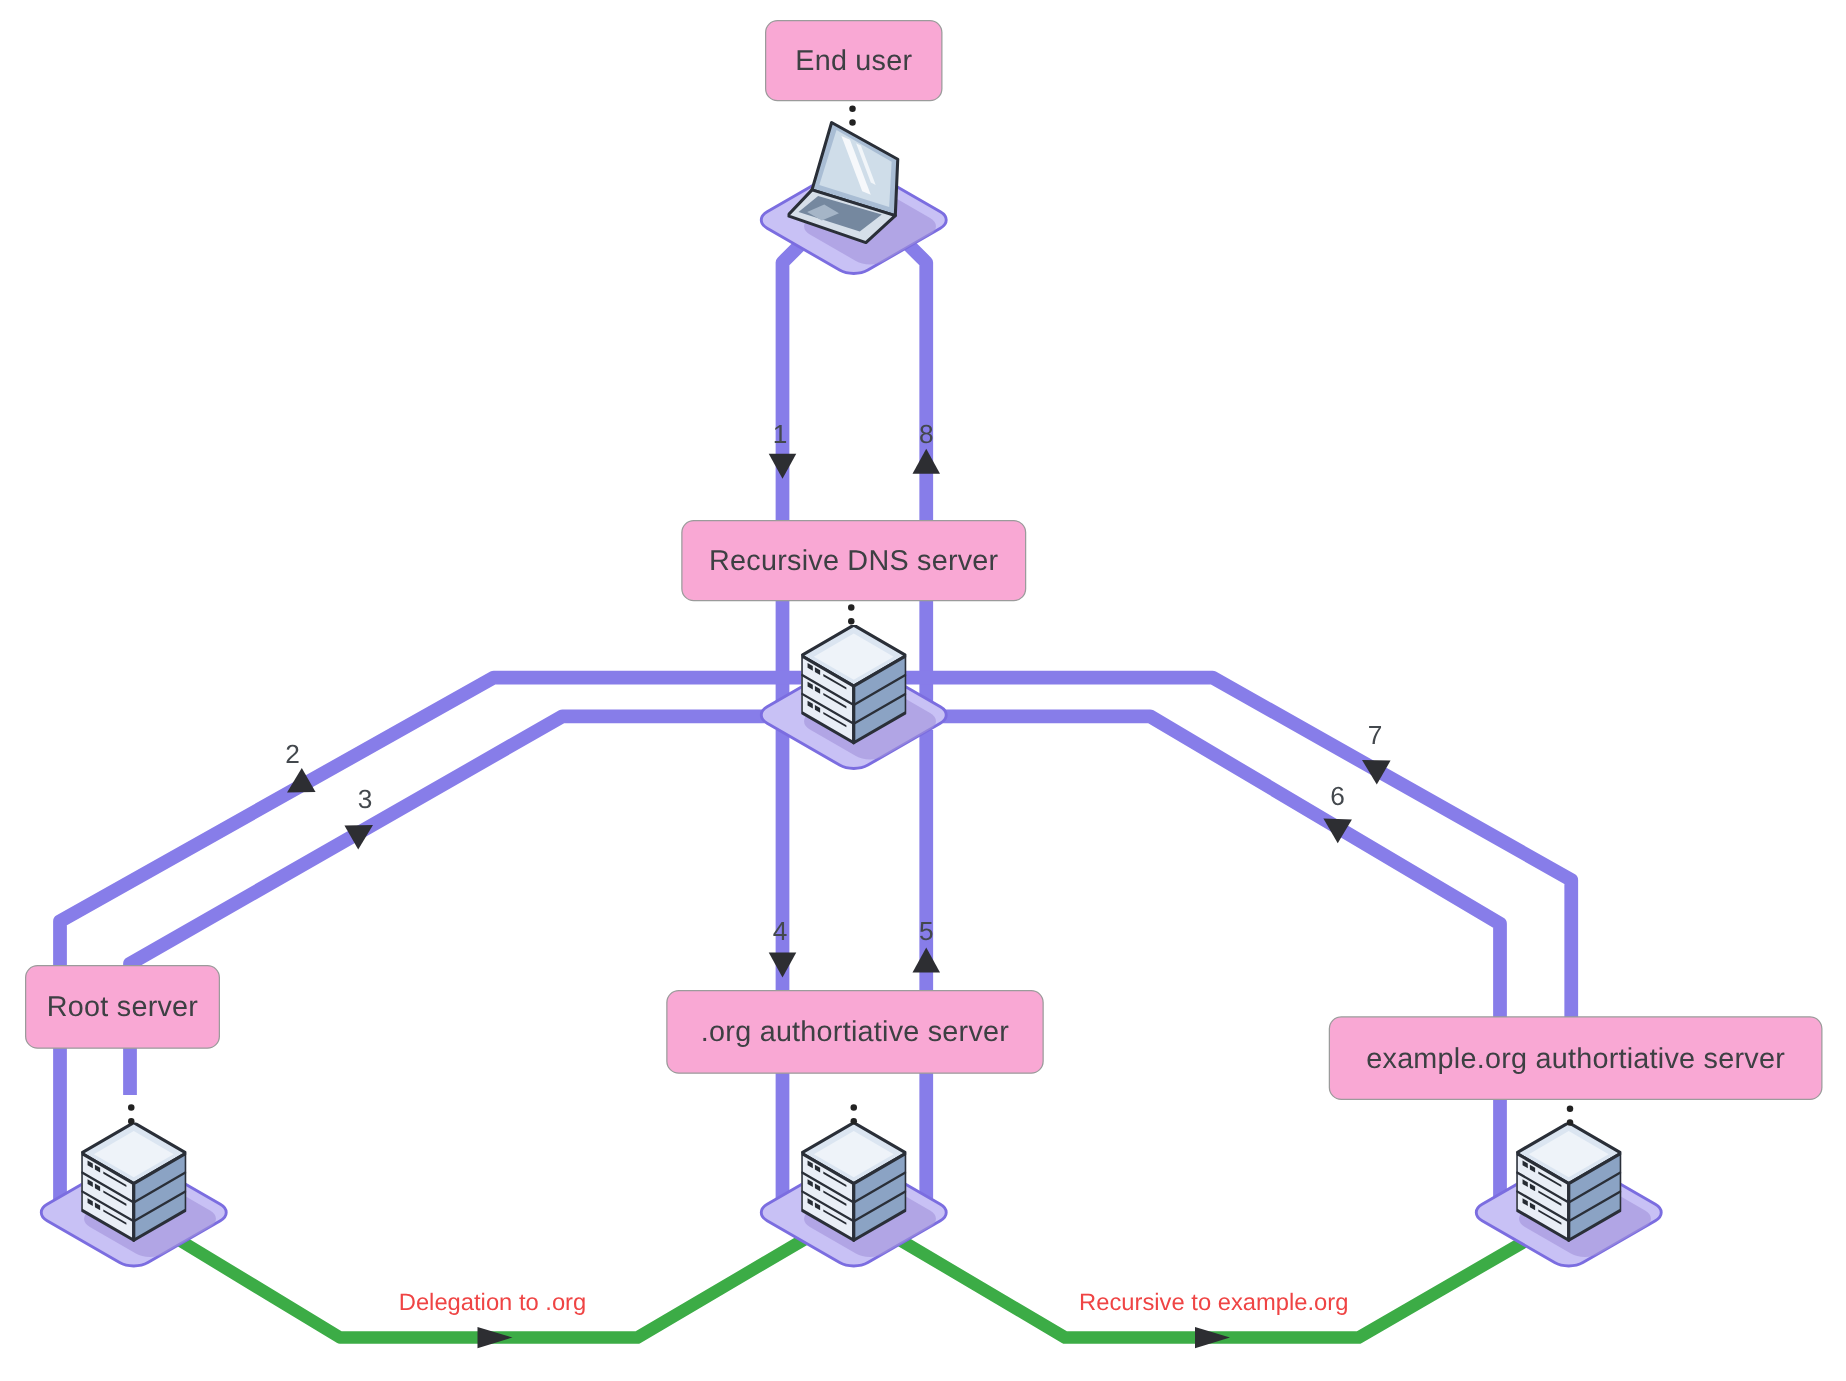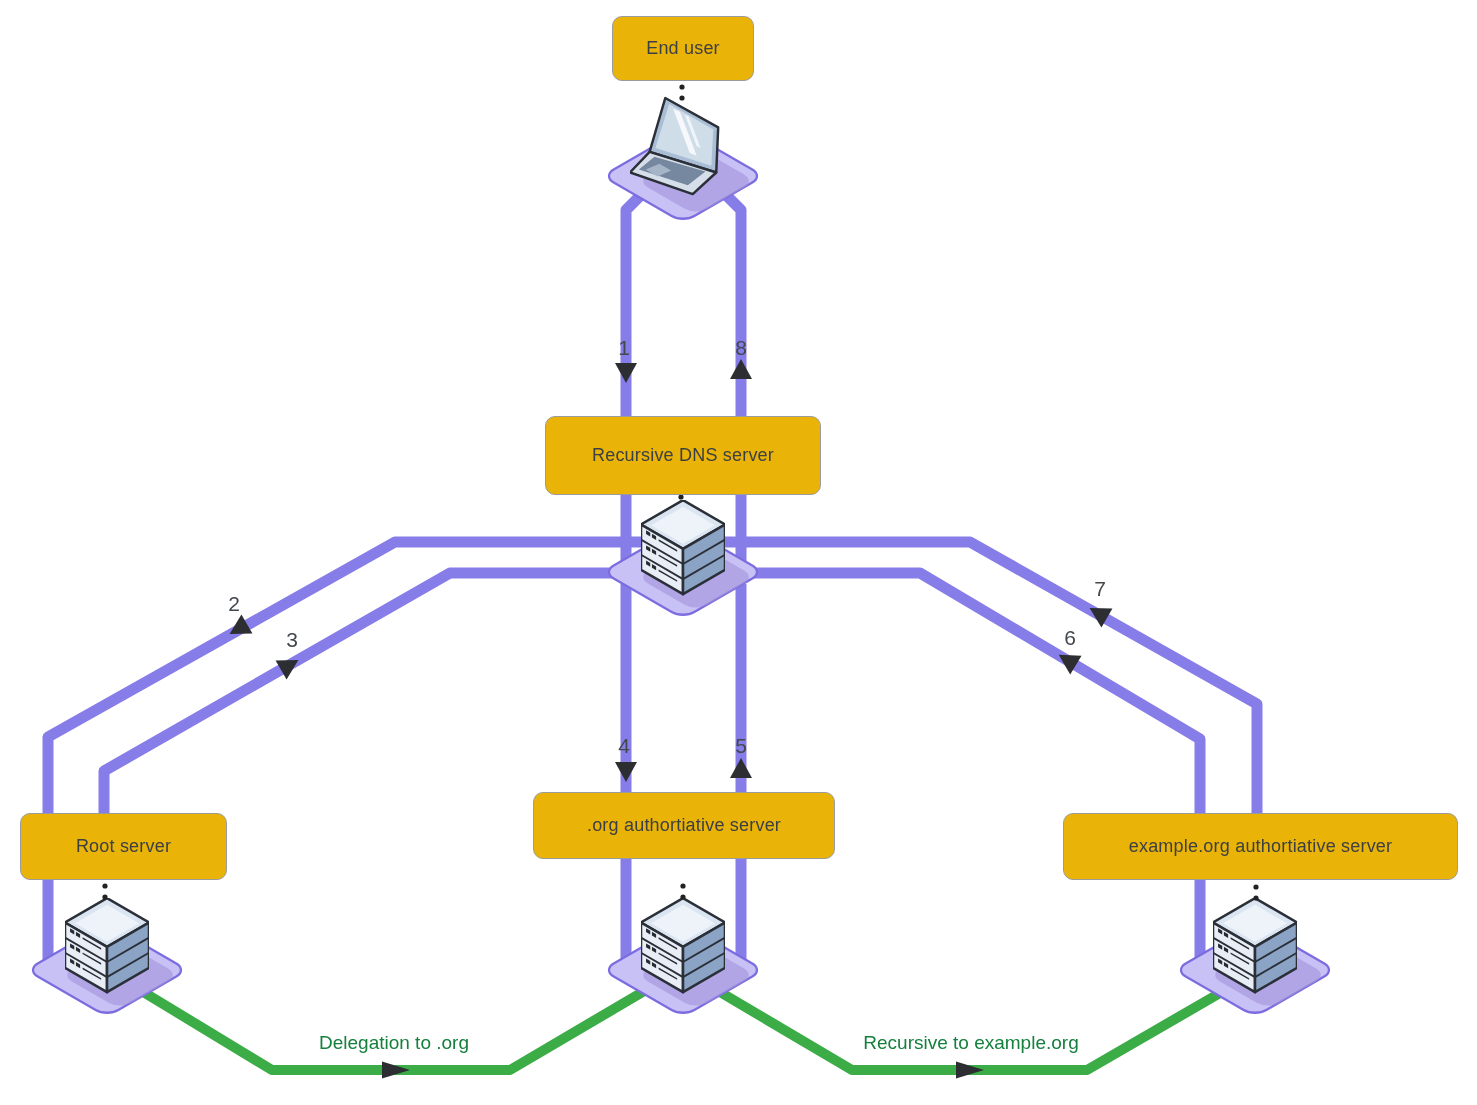--- a/index.html
+++ b/index.html
@@ -6,25 +6,25 @@
   .canvas{position:relative;width:1477px;height:1105px;background:#fff;
           font-family:"Liberation Sans",sans-serif;overflow:hidden;}
   svg.wires{position:absolute;left:0;top:0;width:1477px;height:1105px;}
   path.conn{stroke:var(--connector);stroke-width:11;fill:none;stroke-linejoin:round;}
   path.deleg{stroke:var(--delegation);stroke-width:10;fill:none;stroke-linejoin:round;}
   .platform{fill:var(--platform-fill);stroke:var(--platform-border);}
   .shadow{fill:#a193da;opacity:.6;stroke:none;}
   .arrow{fill:var(--arrowhead);}
   .dot{fill:#222;}
   .node-label{position:absolute;display:flex;align-items:center;justify-content:center;
-      background:#eab308;border:1.6px solid #9b9b9b;border-radius:10px;
-      font-size:18px;color:#3d4043;letter-spacing:.2px;box-sizing:border-box;
+      background:#f9a8d4;border:1.6px solid #9b9b9b;border-radius:10px;
+      font-size:23px;color:#3d4043;letter-spacing:.2px;box-sizing:border-box;
       white-space:nowrap;z-index:5;}
   .step-num{position:absolute;transform:translate(-50%,0);font-size:21px;color:#43484d;z-index:4;}
-  .edge-label{position:absolute;transform:translate(-50%,0);font-size:19px;color:#15803d;z-index:4;}
+  .edge-label{position:absolute;transform:translate(-50%,0);font-size:19px;color:#ef4444;z-index:4;}
 </style>
 </head>
 <body>
 
 <div class="canvas">
 
   <svg class="wires" viewBox="0 0 1477 1105">
     <defs>
       <symbol id="server" viewBox="0 0 100 114">
         <g stroke="#2a2f38" stroke-width="3" stroke-linejoin="round">
@@ -141,22 +141,22 @@
       <circle class="dot" cx="105" cy="886" r="2.6"></circle>
         <circle class="dot" cx="105" cy="897" r="2.6"></circle>
       <circle class="dot" cx="683" cy="886" r="2.6"></circle>
         <circle class="dot" cx="683" cy="897" r="2.6"></circle>
       <circle class="dot" cx="1256" cy="887" r="2.6"></circle>
         <circle class="dot" cx="1256" cy="898" r="2.6"></circle>
     </g>
   </svg>
 
   <div class="node-label" style="left:612px;top:16px;width:142px;height:65px;">End user</div>
-  <div class="node-label" style="left:545px;top:416px;width:276px;height:79px;">Recursive DNS server</div>
-  <div class="node-label" style="left:20px;top:813px;width:207px;height:67px;">Root server</div>
+  <div class="node-label" style="left:545px;top:416px;width:276px;height:65px;">Recursive DNS server</div>
+  <div class="node-label" style="left:20px;top:772px;width:156px;height:67px;">Root server</div>
   <div class="node-label" style="left:533px;top:792px;width:302px;height:67px;">.org authortiative server</div>
   <div class="node-label" style="left:1063px;top:813px;width:395px;height:67px;">example.org authortiative server</div>
 
   <div class="step-num" style="left:624px;top:336px;">1</div>
   <div class="step-num" style="left:234px;top:592px;">2</div>
   <div class="step-num" style="left:292px;top:628px;">3</div>
   <div class="step-num" style="left:624px;top:734px;">4</div>
   <div class="step-num" style="left:741px;top:734px;">5</div>
   <div class="step-num" style="left:1070px;top:626px;">6</div>
   <div class="step-num" style="left:1100px;top:577px;">7</div>

